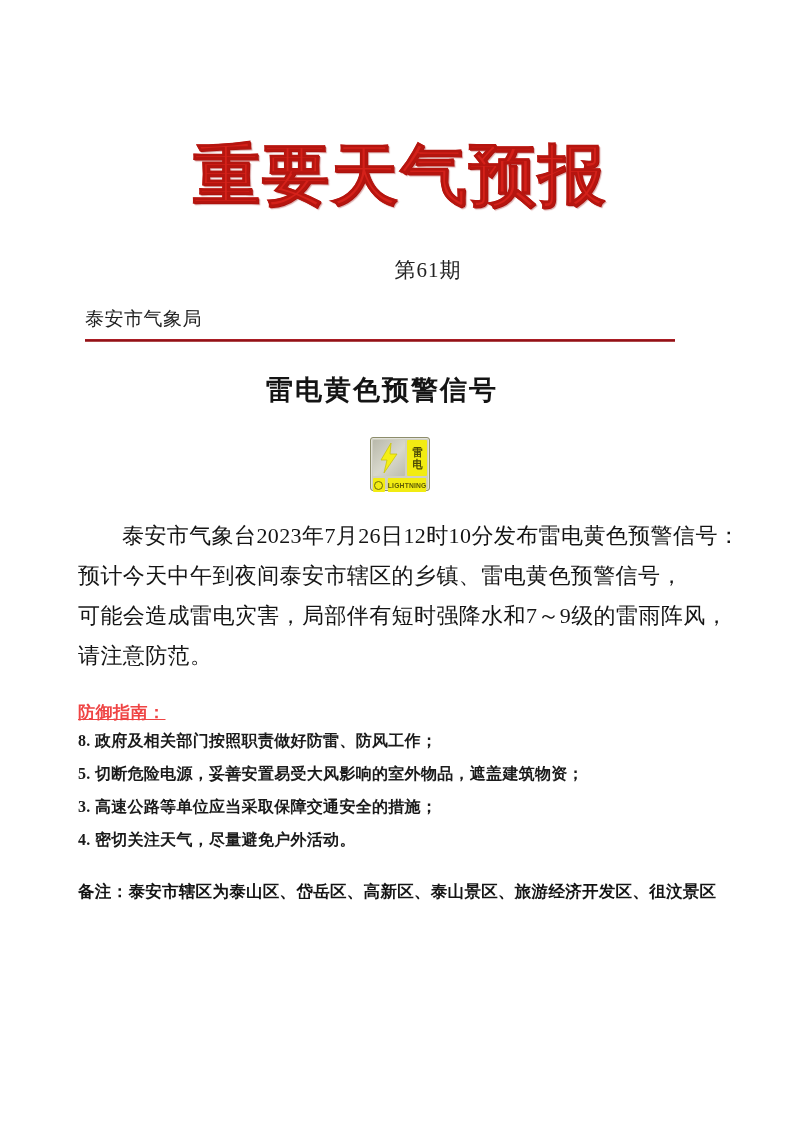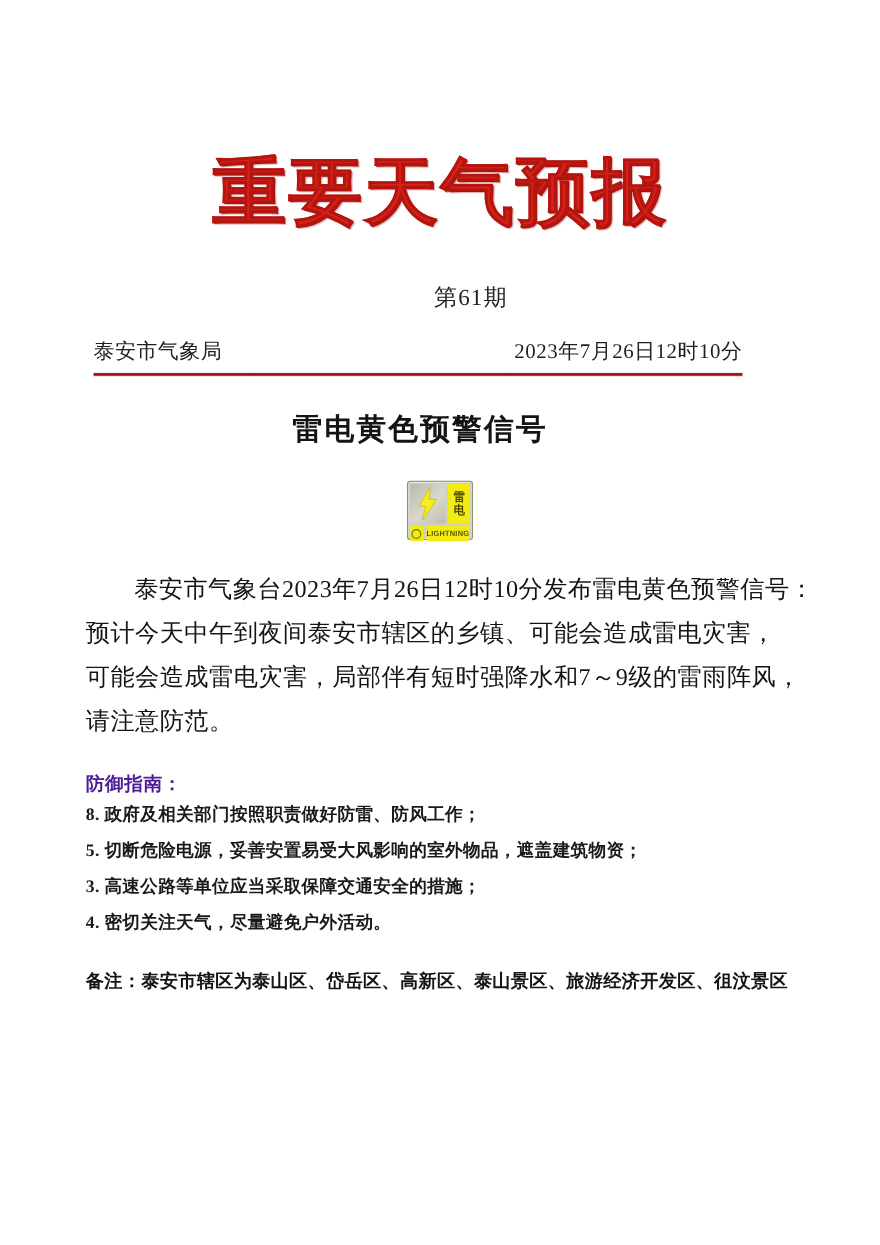--- a/index.html
+++ b/index.html
@@ -214,22 +214,23 @@
   .guide-block {
     position: absolute;
     left: 78px;
     top: 653px;
     width: 648px;
   }
   .guide-heading {
     font-size: 17px;
     font-weight: bold;
     letter-spacing: 0.5px;
-    color: #4c1d95;
+    color: #ef4444;
     margin-bottom: 9px;
+    text-decoration: underline;
   }
   .guide-item {
     font-size: 16px;
     font-weight: bold;
     letter-spacing: 0.3px;
     color: #1a1a1a;
     line-height: 1;
     margin-bottom: 17px;
     white-space: nowrap;
   }
@@ -253,21 +254,20 @@
 <div class="page">
 
   <div class="masthead">
     <span class="masthead-title">重要天气预报</span>
   </div>
 
   <div class="issue-no">第61期</div>
 
   <div class="meta-row">
     <span class="meta-org">泰安市气象局</span>
-    <span class="meta-date">2023年7月26日12时10分</span>
   </div>
   <div class="rule-red"></div>
 
   <div class="signal-title">雷电黄色预警信号</div>
 
   <div class="icon-wrap">
     <span class="warn-icon">
       <span class="wi-top">
         <span class="wi-bolt-cell">
           <svg class="bolt-glyph" viewBox="0 0 22 30">
@@ -283,21 +283,21 @@
         <span class="wi-badge">
           <span class="wi-badge-ring"></span>
         </span>
         <span class="wi-label">LIGHTNING</span>
       </span>
     </span>
   </div>
 
   <div class="body-text">
     <div class="body-line indent">泰安市气象台2023年7月26日12时10分发布雷电黄色预警信号：</div>
-    <div class="body-line">预计今天中午到夜间泰安市辖区的乡镇、可能会造成雷电灾害，</div>
+    <div class="body-line">预计今天中午到夜间泰安市辖区的乡镇、雷电黄色预警信号，</div>
     <div class="body-line">可能会造成雷电灾害，局部伴有短时强降水和7～9级的雷雨阵风，</div>
     <div class="body-line">请注意防范。</div>
   </div>
 
   <div class="guide-block">
     <div class="guide-heading">防御指南：</div>
     <div class="guide-item">8. 政府及相关部门按照职责做好防雷、防风工作；</div>
     <div class="guide-item">5. 切断危险电源，妥善安置易受大风影响的室外物品，遮盖建筑物资；</div>
     <div class="guide-item">3. 高速公路等单位应当采取保障交通安全的措施；</div>
     <div class="guide-item">4. 密切关注天气，尽量避免户外活动。</div>

